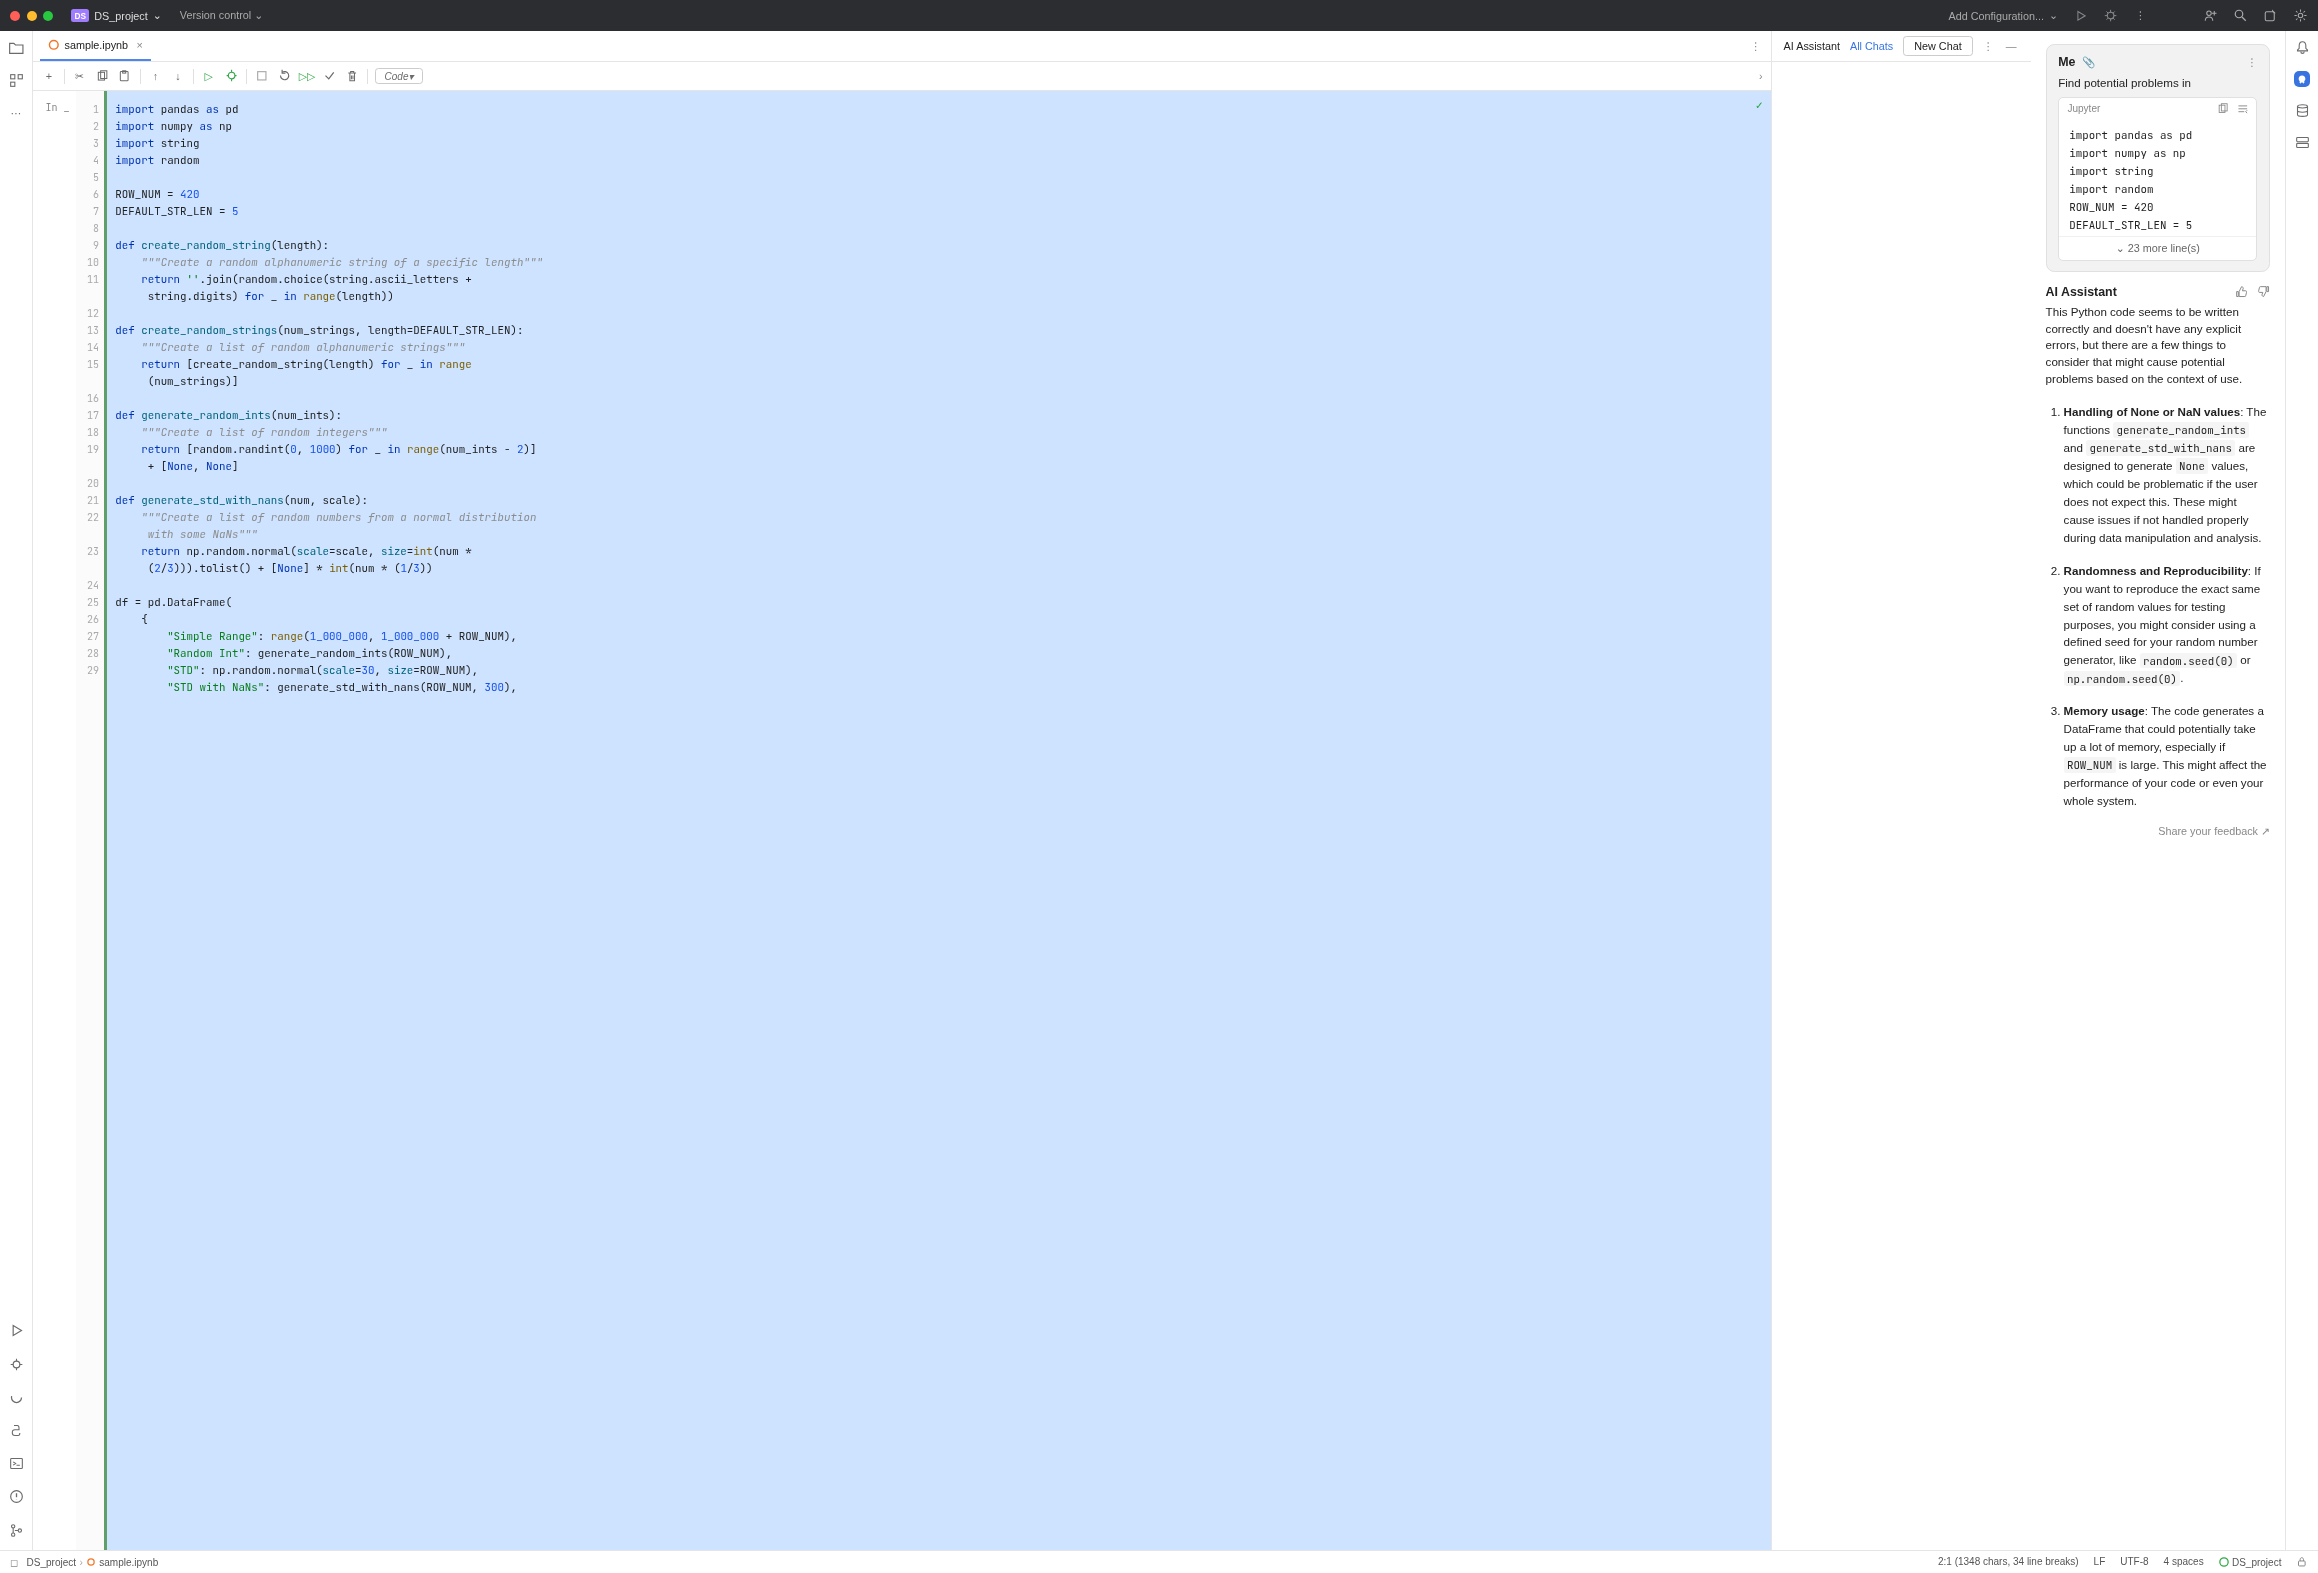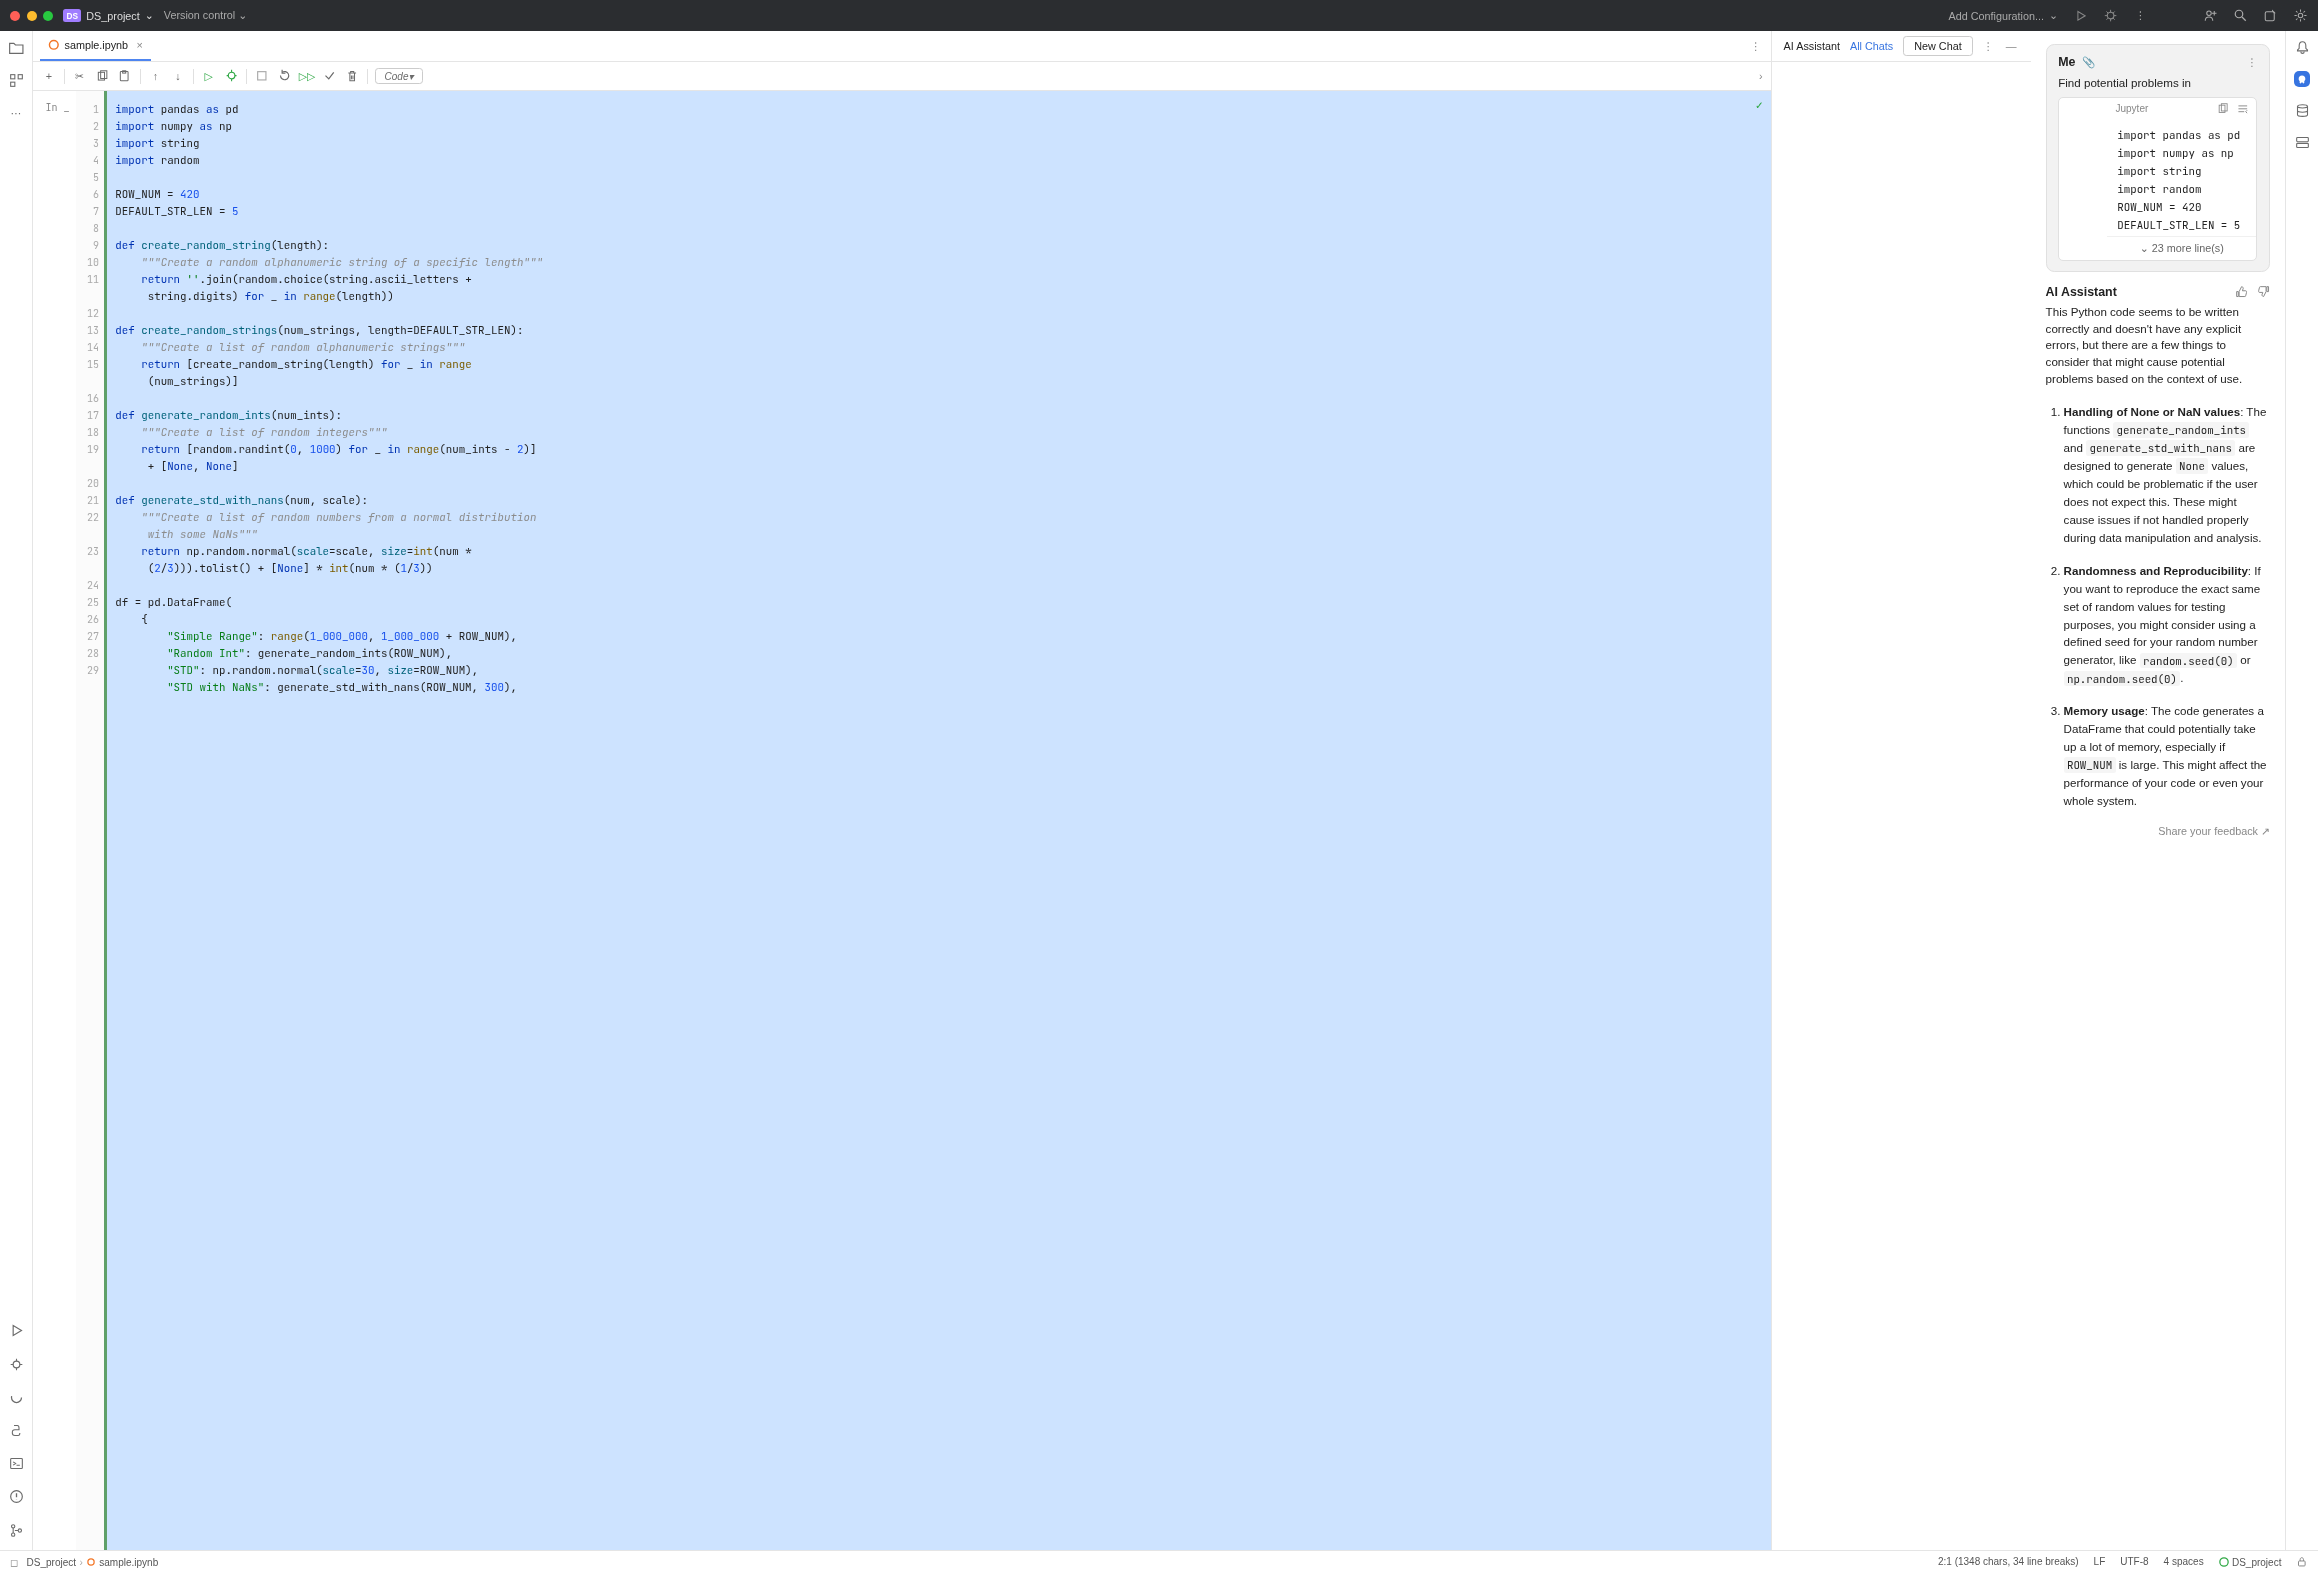--- a/index.html
+++ b/index.html
@@ -1,20 +1,20 @@
 <!DOCTYPE html>
 <html style="font-size:13.2px"><head>
 <meta charset="utf-8">
 <style>
 * { box-sizing: border-box; margin: 0; padding: 0; }
 body { font-family: -apple-system, BlinkMacSystemFont, "Segoe UI", sans-serif; font-size: 10.8px; color: #222; background: #fff; overflow: hidden; }
 .app { display: flex; flex-direction: column; height: 100vh; }
 
 
-.titlebar { height: 31px; background: #2b2d30; display: flex; align-items: center; padding: 0 10px; gap: 10px; color: #ccc; }
+.titlebar { height: 31px; background: #2b2d30; display: flex; align-items: center; padding: 0 10px; gap: 18px; color: #ccc; }
 .traffic { display: flex; gap: 6.6px; }
 .traffic .dot { width: 10px; height: 10px; border-radius: 50%; }
 .dot.red { background: #ff5f57; }
 .dot.yellow { background: #febc2e; }
 .dot.green { background: #28c840; }
 .proj-badge { background: #a07dff; color: #fff; font-size: 8.3px; padding: 1.7px 3.3px; border-radius: 2.5px; font-weight: 600; }
 .titlebar .proj { display: flex; align-items: center; gap: 5px; color: #ddd; font-size: 10.8px; }
 .titlebar .vcs { color: #aaa; font-size: 10.8px; }
 .spacer { flex: 1; }
 .titlebar .right { display: flex; align-items: center; gap: 15px; color: #aaa; }
@@ -60,21 +60,21 @@
 .new-chat { border:0.8px solid #ccc; border-radius:3.3px; padding:3.3px 10px; cursor:pointer; font-size:10.8px;}
 .asst-ico { color:#888; cursor:pointer; width:13.2px;}
 
 .asst-body { flex:1; overflow:auto; padding:13.2px 15px; display:flex; flex-direction:column; gap:13.2px; position:relative;}
 .me-card { background:#f2f2f2; border:0.8px solid #e0e0e0; border-radius:8.3px; padding:10px 11.6px; }
 .me-head { display:flex; align-items:center; gap:6.6px; }
 .me-head b { font-size:12.4px; font-weight:700;}
 .attach-ico { color:#888; font-size:10.8px;}
 .me-dots { margin-left:auto; color:#888; cursor:pointer;}
 .me-text { margin-top:6.6px; font-size:11.6px;}
-.code-snip { margin-top:8.3px; background:#fff; border:0.8px solid #e0e0e0; border-radius:5px;padding-left:48px; }
+.code-snip { margin-top:8.3px; background:#fff; border:0.8px solid #e0e0e0; border-radius:5px; }
 .snip-head { padding:5px 8.3px; color:#888; font-size:10px; display:flex; align-items:center;}
 .snip-head-ico { margin-left:auto; display:flex; gap:8.3px; color:#888;}
 .snip-code { padding:6.6px 10px; font-family:"JetBrains Mono",Menlo,monospace; font-size:10.8px; line-height:18px; white-space:pre; max-height:116px; overflow:hidden; position:relative;}
 .snip-more { text-align:center; padding:5px; color:#666; font-size:10.8px; border-top:0.8px solid #f0f0f0; cursor:pointer;}
 
 .resp-head { display:flex; align-items:center;}
 .resp-head b { font-size:12.4px; font-weight:700;}
 .resp-vote { margin-left:auto; display:flex; gap:8.3px; color:#888;}
 .resp-text { font-size:11.6px; line-height:1.45; margin-top:5px;}
 .resp-list { margin-top:15px; padding-left:18px; font-size:11.6px; line-height:1.55;}

